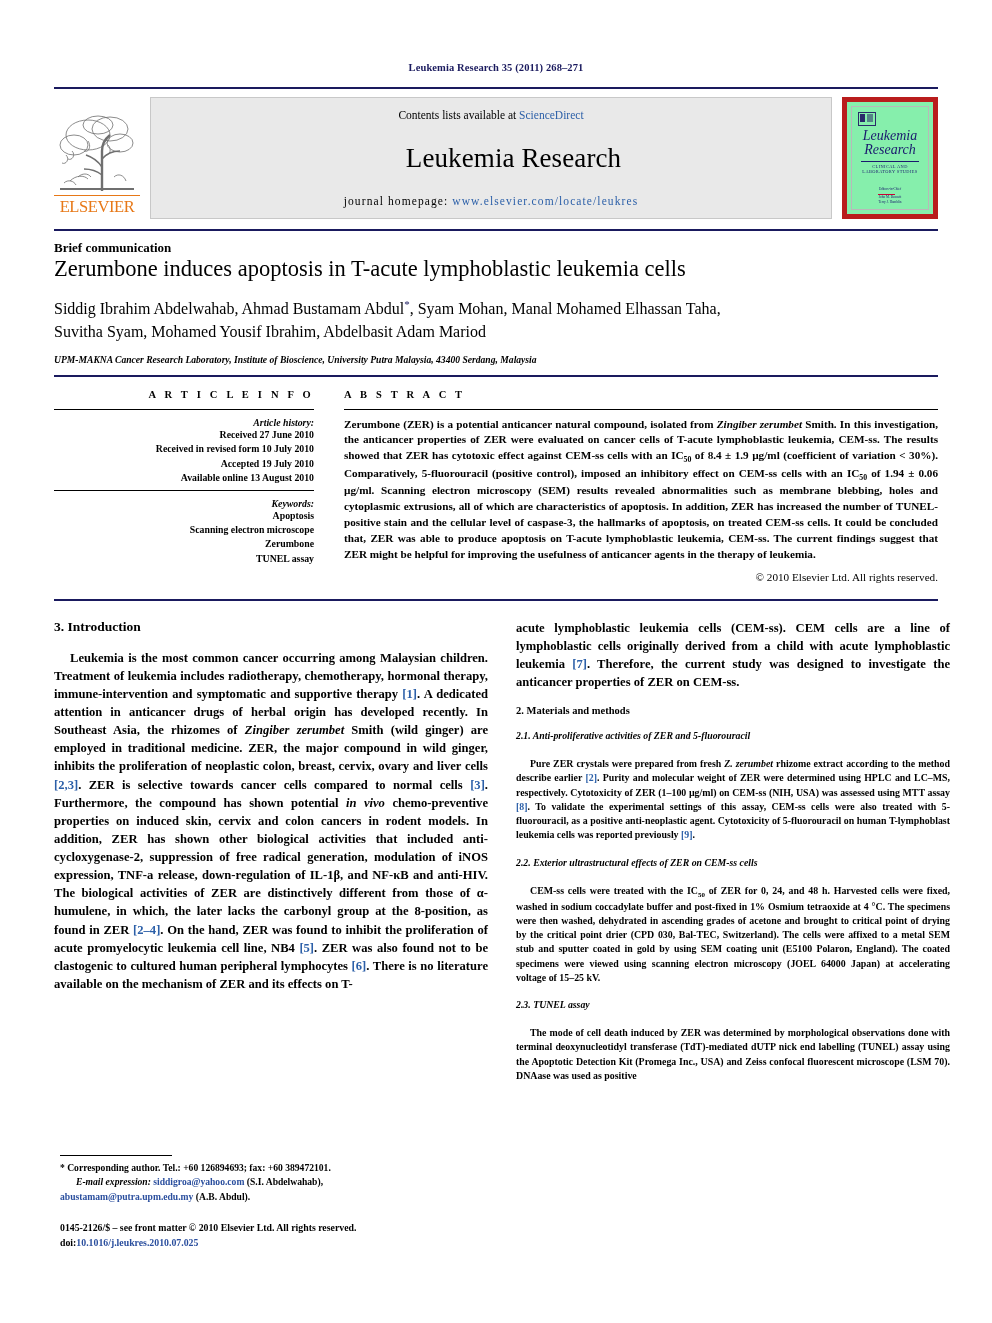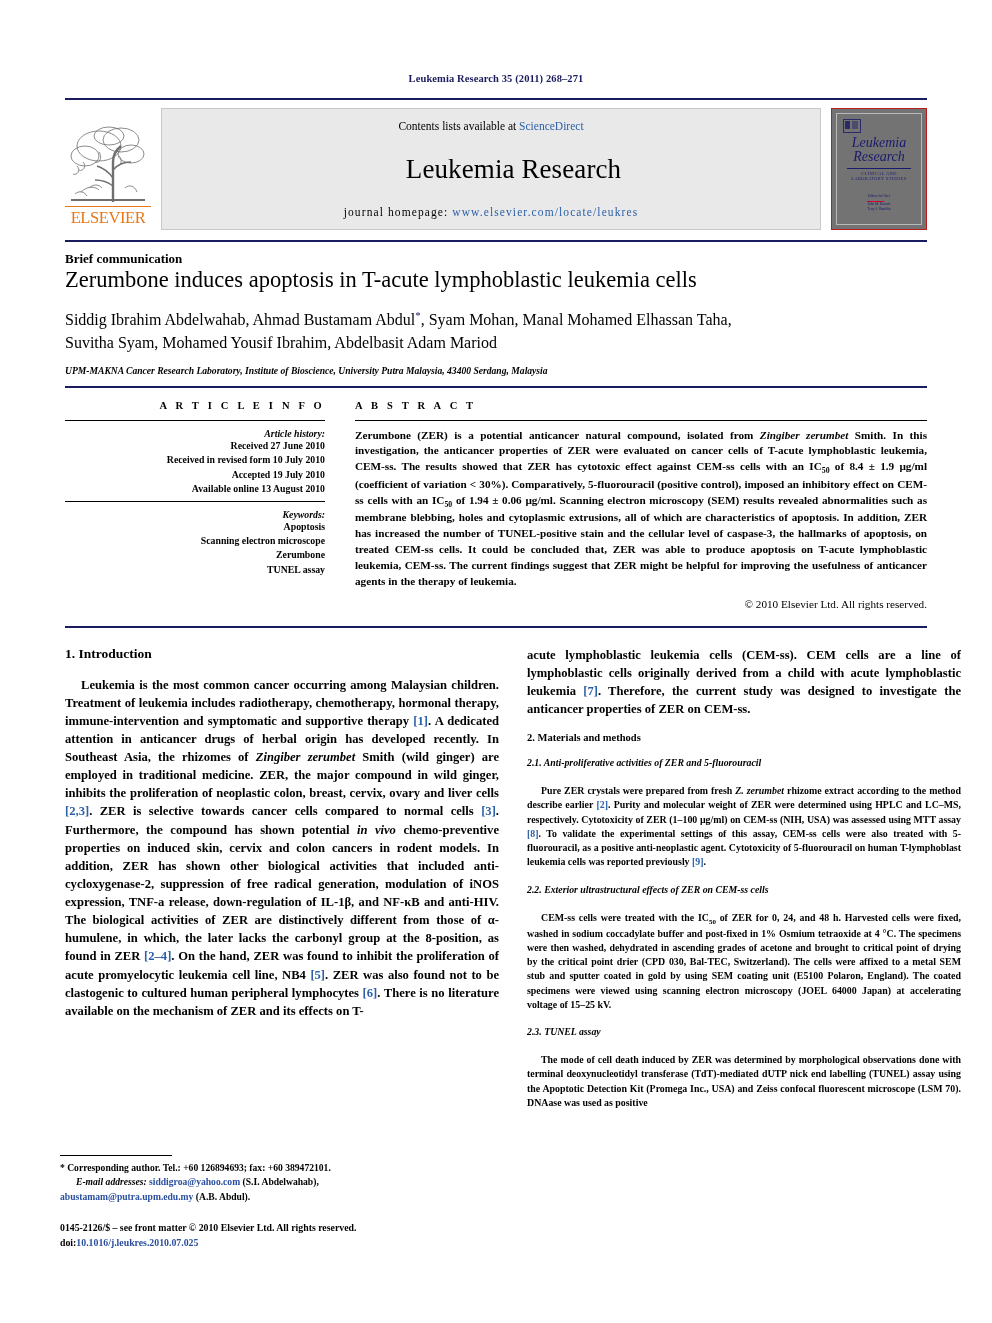--- a/index.html
+++ b/index.html
@@ -12,21 +12,21 @@
     height: 1323px;
     font-family: "Liberation Serif", "DejaVu Serif", serif;
     color: #000000;
     position: relative;
     overflow: hidden;
   }
   .page {
     position: relative;
     width: 992px;
     height: 1323px;
-    padding: 17px;
+    padding: 6px;
     box-sizing: border-box;
   }
   
   .runhead {
     text-align: center;
     font-size: 10.5px;
     font-weight: bold;
     color: #1a1a5e;
     padding-top: 56px;
     letter-spacing: 0.1px;
@@ -87,22 +87,22 @@
     margin-left: 45px;
   }
   .homepage {
     font-size: 11.5px;
     letter-spacing: 1.1px;
   }
   .homepage .url { color: #2b5fa8; }
   .cover-thumb {
     flex: 0 0 96px;
     width: 96px;
-    border: 1px solid #b91c1c;
-    background: #737373;
+    border: 5px solid #b91c1c;
+    background: #86efac;
     display: flex;
     align-items: stretch;
     padding: 4px;
     box-sizing: border-box;
   }
   .cover-inner {
     border: 1px solid #b9b9b9;
     width: 100%;
     display: flex;
     flex-direction: column;
@@ -373,21 +373,21 @@
       <div class="abs-text"><span>Zerumbone (ZER) is a potential anticancer natural compound, isolated from </span><i>Zingiber zerumbet</i><span> Smith. In this investigation, the anticancer properties of ZER were evaluated on cancer cells of T-acute lymphoblastic leukemia, CEM-ss. The results showed that ZER has cytotoxic effect against CEM-ss cells with an IC</span><sub>50</sub><span> of 8.4 ± 1.9 µg/ml (coefficient of variation &lt; 30%). Comparatively, 5-fluorouracil (positive control), imposed an inhibitory effect on CEM-ss cells with an IC</span><sub>50</sub><span> of 1.94 ± 0.06 µg/ml. Scanning electron microscopy (SEM) results revealed abnormalities such as membrane blebbing, holes and cytoplasmic extrusions, all of which are characteristics of apoptosis. In addition, ZER has increased the number of TUNEL-positive stain and the cellular level of caspase-3, the hallmarks of apoptosis, on treated CEM-ss cells. It could be concluded that, ZER was able to produce apoptosis on T-acute lymphoblastic leukemia, CEM-ss. The current findings suggest that ZER might be helpful for improving the usefulness of anticancer agents in the therapy of leukemia.</span></div>
       <div class="copyright">© 2010 Elsevier Ltd. All rights reserved.</div>
     </div>
   </div>
 
   <div class="rule-thick" style="margin-top:16px;"></div>
 
   <div class="bodywrap">
 
     <div class="bcol">
-      <h2 class="secnum">1.  Introduction</h2>
+      <h2 class="secnum">3.  Introduction</h2>
       <p class="body indent"><span>Leukemia is the most common cancer occurring among Malaysian children. Treatment of leukemia includes radiotherapy, chemotherapy, hormonal therapy, immune-intervention and symptomatic and supportive therapy </span><span class="ref">[1]</span><span>. A dedicated attention in anticancer drugs of herbal origin has developed recently. In Southeast Asia, the rhizomes of </span><i>Zingiber zerumbet</i><span> Smith (wild ginger) are employed in traditional medicine. ZER, the major compound in wild ginger, inhibits the proliferation of neoplastic colon, breast, cervix, ovary and liver cells </span><span class="ref">[2,3]</span><span>. ZER is selective towards cancer cells compared to normal cells </span><span class="ref">[3]</span><span>. Furthermore, the compound has shown potential </span><i>in vivo</i><span> chemo-preventive properties on induced skin, cervix and colon cancers in rodent models. In addition, ZER has shown other biological activities that included anti-cycloxygenase-2, suppression of free radical generation, modulation of iNOS expression, TNF-a release, down-regulation of IL-1β, and NF-κB and anti-HIV. The biological activities of ZER are distinctively different from those of α-humulene, in which, the later lacks the carbonyl group at the 8-position, as found in ZER </span><span class="ref">[2–4]</span><span>. On the hand, ZER was found to inhibit the proliferation of acute promyelocytic leukemia cell line, NB4 </span><span class="ref">[5]</span><span>. ZER was also found not to be clastogenic to cultured human peripheral lymphocytes </span><span class="ref">[6]</span><span>. There is no literature available on the mechanism of ZER and its effects on T-</span></p>
     </div>
 
     <div class="bcol">
       <p class="body"><span>acute lymphoblastic leukemia cells (CEM-ss). CEM cells are a line of lymphoblastic cells originally derived from a child with acute lymphoblastic leukemia </span><span class="ref">[7]</span><span>. Therefore, the current study was designed to investigate the anticancer properties of ZER on CEM-ss.</span></p>
 
       <h3 class="secnum-sm">2.  Materials and methods</h3>
 
       <h4 class="subsec">2.1.  Anti-proliferative activities of ZER and 5-fluorouracil</h4>
       <p class="small indent"><span>Pure ZER crystals were prepared from fresh </span><i>Z. zerumbet</i><span> rhizome extract according to the method describe earlier </span><span class="ref">[2]</span><span>. Purity and molecular weight of ZER were determined using HPLC and LC–MS, respectively. Cytotoxicity of ZER (1–100 µg/ml) on CEM-ss (NIH, USA) was assessed using MTT assay </span><span class="ref">[8]</span><span>. To validate the experimental settings of this assay, CEM-ss cells were also treated with 5-fluorouracil, as a positive anti-neoplastic agent. Cytotoxicity of 5-fluorouracil on human T-lymphoblast leukemia cells was reported previously </span><span class="ref">[9]</span><span>.</span></p>
@@ -397,21 +397,21 @@
 
       <h4 class="subsec">2.3.  TUNEL assay</h4>
       <p class="small indent">The mode of cell death induced by ZER was determined by morphological observations done with terminal deoxynucleotidyl transferase (TdT)-mediated dUTP nick end labelling (TUNEL) assay using the Apoptotic Detection Kit (Promega Inc., USA) and Zeiss confocal fluorescent microscope (LSM 70). DNAase was used as positive</p>
     </div>
   </div>
 
   <div class="footnote">
     <div class="fn-rule"></div>
     <div class="fn-text">
       <span>*</span><span> Corresponding author. Tel.: +60 126894693; fax: +60 389472101.</span><br>
-      <span style="padding-left:16px;" class="em">E-mail addresses:</span>
+      <span style="padding-left:16px;" class="em">E-mail expression:</span>
       <span class="fn-link">siddigroa@yahoo.com</span><span> (S.I. Abdelwahab),</span><br>
       <span class="fn-link">abustamam@putra.upm.edu.my</span><span> (A.B. Abdul).</span>
     </div>
     <div class="issn">
       <span>0145-2126/$ – see front matter © 2010 Elsevier Ltd. All rights reserved.</span><br>
       <span>doi:</span><span class="doi">10.1016/j.leukres.2010.07.025</span>
     </div>
   </div>
 
 </div>

